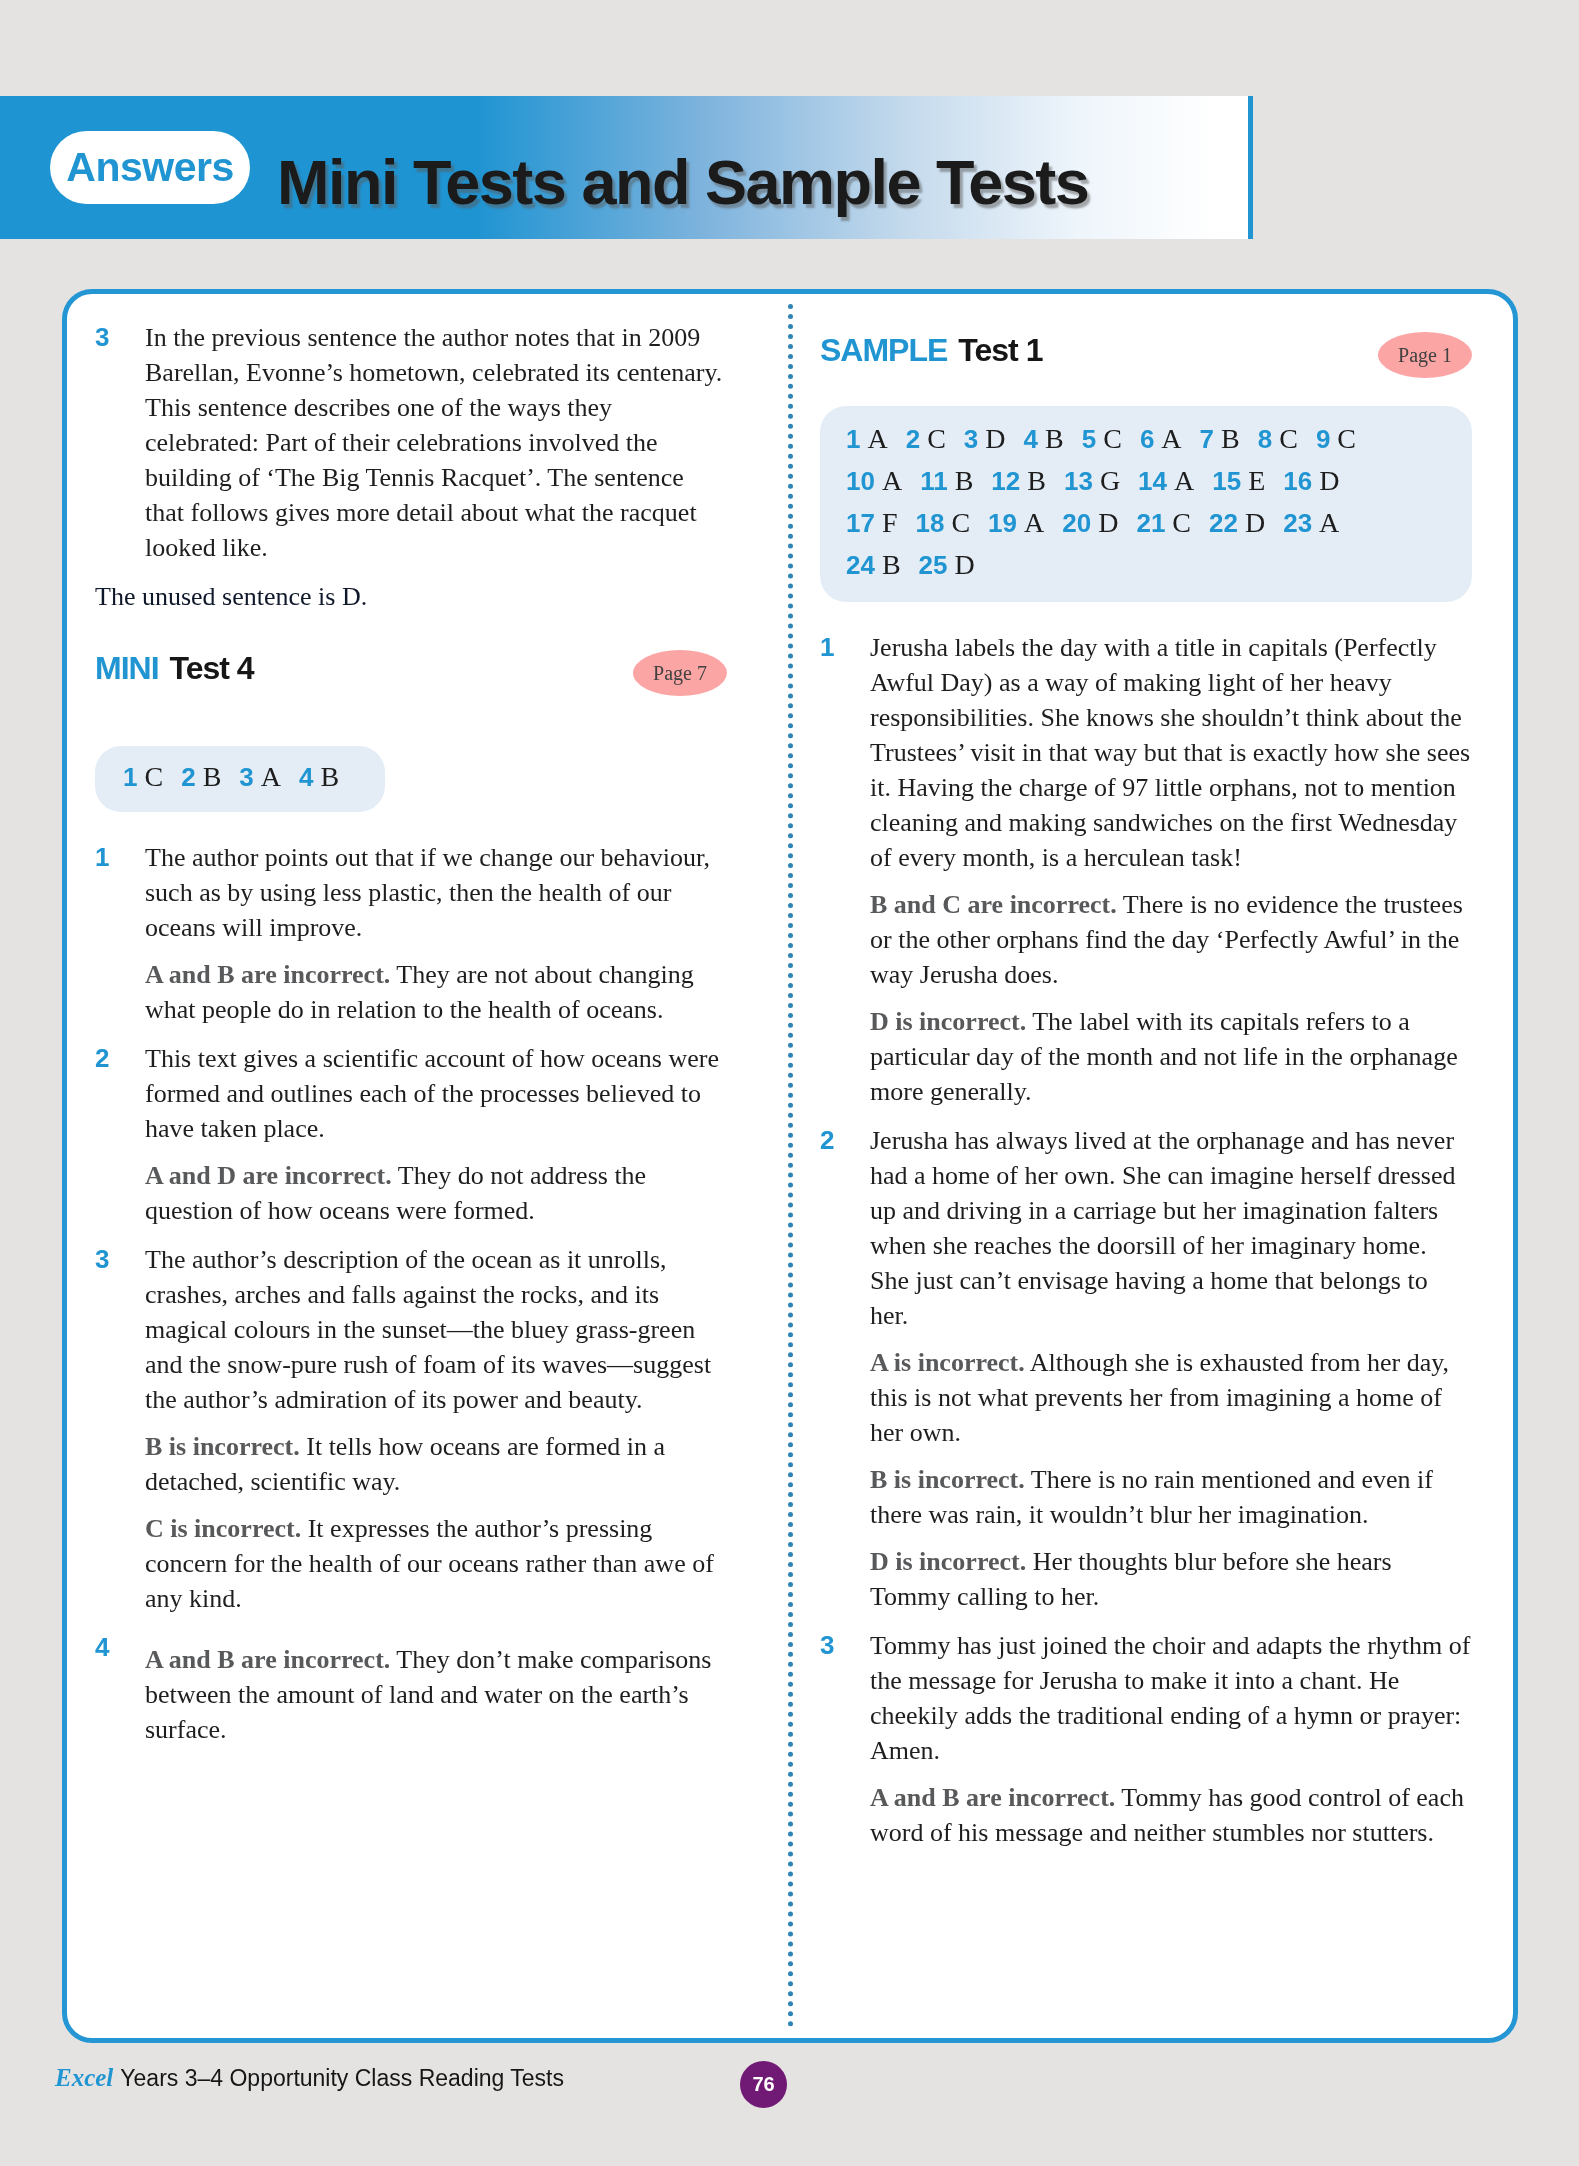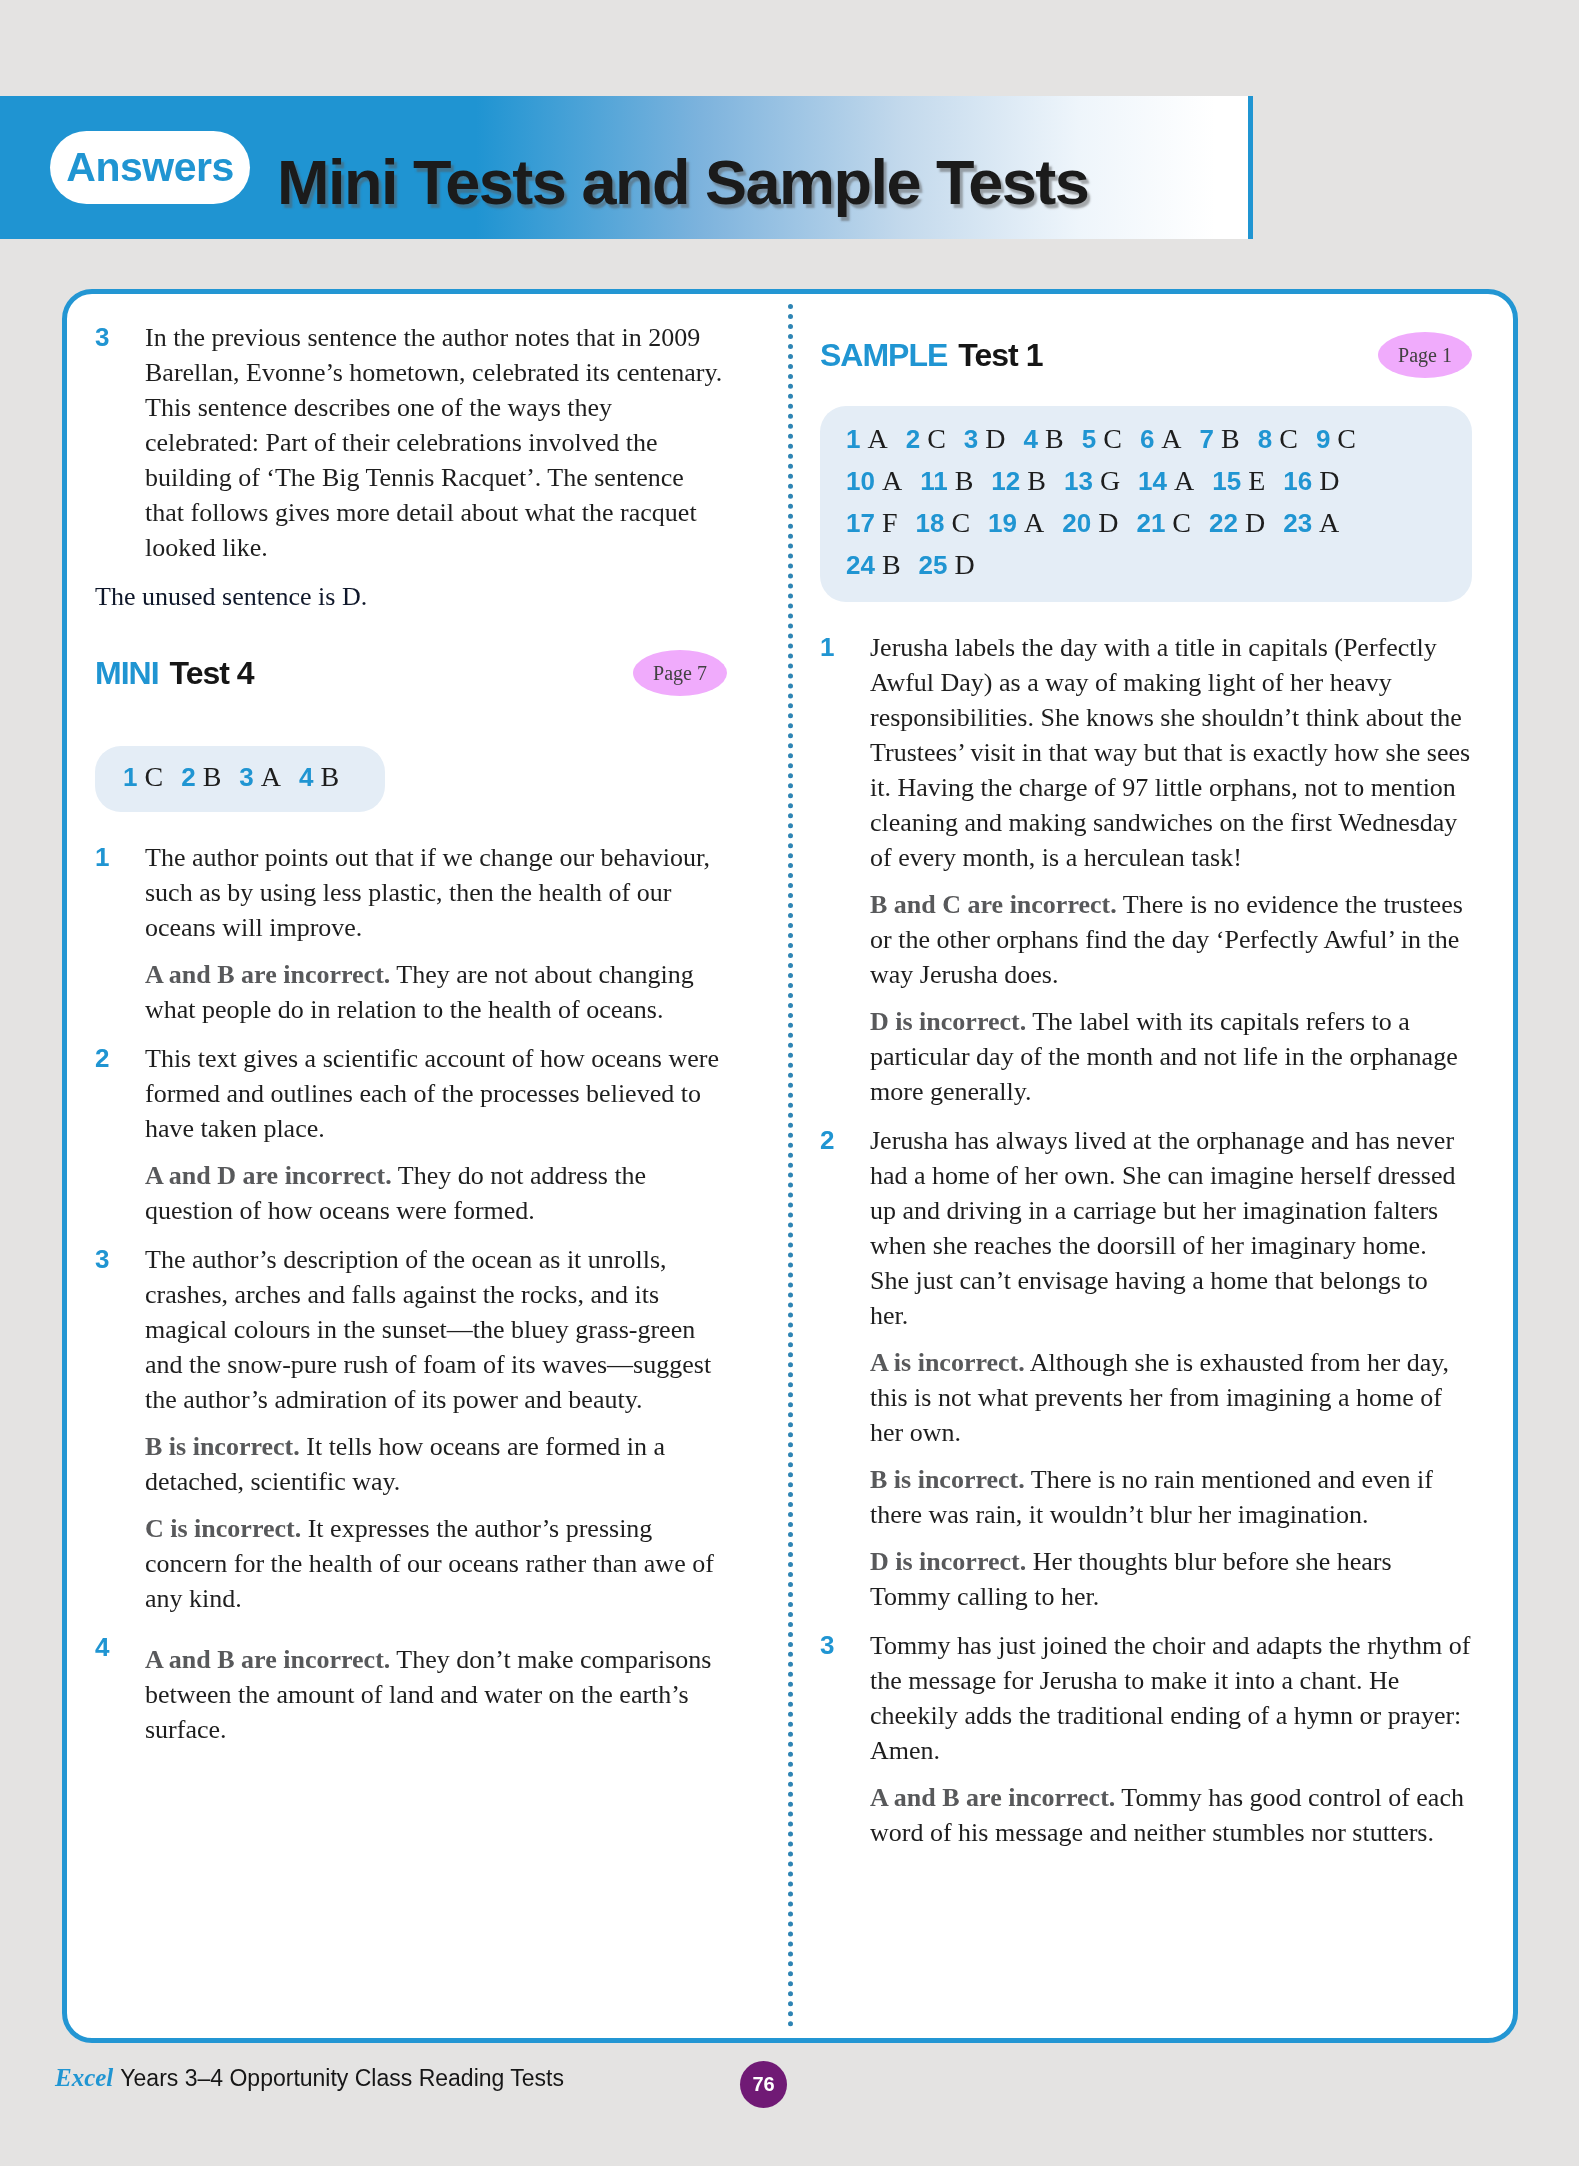--- a/index.html
+++ b/index.html
@@ -54,31 +54,31 @@
     font-family:"Liberation Sans", sans-serif; font-weight:bold;
     font-size:26px; color:#2095d2; line-height:35px;
   }
   .item-body { flex:1; font-size:26px; line-height:35px; color:#1e1e1e; }
   .para { }
   .sub { margin-top:12px;font-family:Liberation Serif, serif; }
   .sub-lead { font-weight:bold; color:#58595b; }
   .plain { font-size:26px; line-height:35px; color:#0f172a; margin-top:14px; }
 
   
-  .sec-head { display:flex; align-items:center; margin:36px 0 22px 0; }
+  .sec-head { display:flex; align-items:flex-start; margin:36px 0 22px 0; }
   .col-right .sec-head { margin:0 0 20px 0; }
   .sec-label, .sec-title {
     font-family:"Liberation Sans", sans-serif; font-weight:bold;
     font-size:32px; letter-spacing:-1px;
   }
   .sec-label { color:#2095d2; }
   .sec-title { color:#161616; margin-left:11px; }
   .page-badge {
     margin-left:auto; width:94px; height:46px; border-radius:50%;
-    background:#f0abfc; color:#414141;
+    background:#fca5a5; color:#414141;
     display:flex; align-items:center; justify-content:center;
     font-family:"Liberation Serif", serif; font-size:20px;
   }
 
   
   .ans-box {
     background:#e4edf6; border-radius:26px; padding:14px 26px;
     margin-bottom:28px;
     margin-top:28px;
   }

